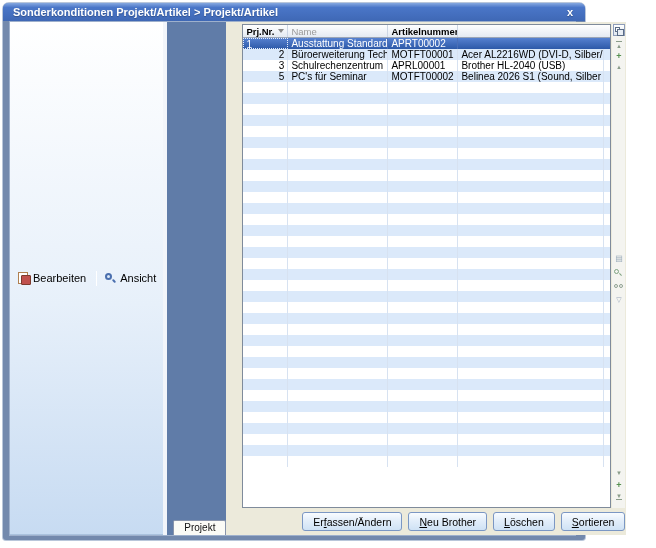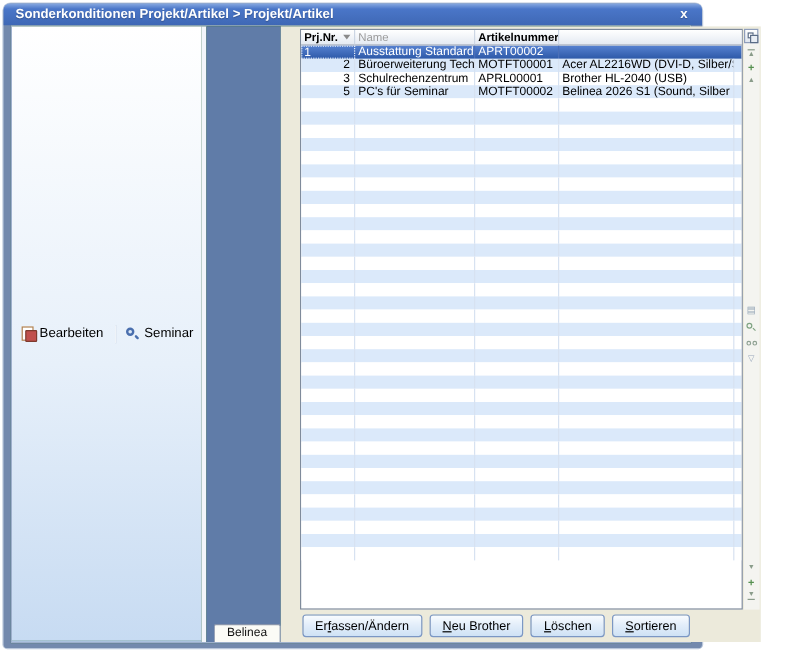--- a/index.html
+++ b/index.html
@@ -89,21 +89,21 @@
   .g.card { font-size:8px; height:9px; line-height:9px; color:#97a8b8; }
   .g.funnel { color:#9aa8bc; font-size:7px; height:8px; }
   .mini-mag { position:relative; width:9px; height:9px; display:block; }
   .mini-mag i { position:absolute; left:0; top:0; width:5px; height:5px; border:1px solid #7fa382; border-radius:50%; }
   .mini-mag::after { content:""; position:absolute; left:5px; top:5px; width:3px; height:1px; background:#7fa382; transform:rotate(45deg); }
   .bino { position:relative; width:9px; height:6px; display:block; }
   .bino i { position:absolute; top:0; width:4px; height:4px; border:1px solid #8fa192; border-radius:50%; }
   .bino i:first-child { left:0; } .bino i:last-child { right:0; }
   .spacer1 { flex:1.1; } .spacer2 { flex:1; } .spacer-end { flex:0 0 8px; }
 
-  .btnrow { flex:0 0 27px; display:flex; align-items:center; gap:6px; padding:4px 0 4px 2px; }
+  .btnrow { flex:0 0 27px; display:flex; align-items:center; gap:6px; padding:4px 0 4px 2px;justify-content:flex-end; }
   .btn {
     height:19px; padding:0 10px; display:flex; align-items:center;
     background:linear-gradient(#f9fcff 0%, #e3eefa 45%, #cfe2f5 100%);
     border:1px solid #7b97c4; border-radius:3px; font-size:10.5px; color:#000;
   }
   .btn .u { text-decoration:underline; }
 </style>
 </head>
 <body>
 
@@ -120,28 +120,28 @@
       <div class="toolbar">
         <div class="tbtn">
           <span class="icon-edit"></span>
           <span>Bearbeiten</span>
         </div>
         <div class="tsep"></div>
         <div class="tbtn">
           <span class="icon-mag">
               <i></i>
             </span>
-          <span>Seminar</span>
+          <span>Ansicht</span>
         </div>
       </div>
 
       <div class="tabgap"></div>
 
       <div class="tabstrip">
-        <div class="tab">Belinea</div>
+        <div class="tab">Projekt</div>
       </div>
 
       <div class="content">
         <div class="gridwrap">
 
           <div class="grid">
             <div class="ghead">
               <div class="hcell c-prj bold">
                 <span>Prj.Nr.</span>
                 <span class="sortarrow"></span>

